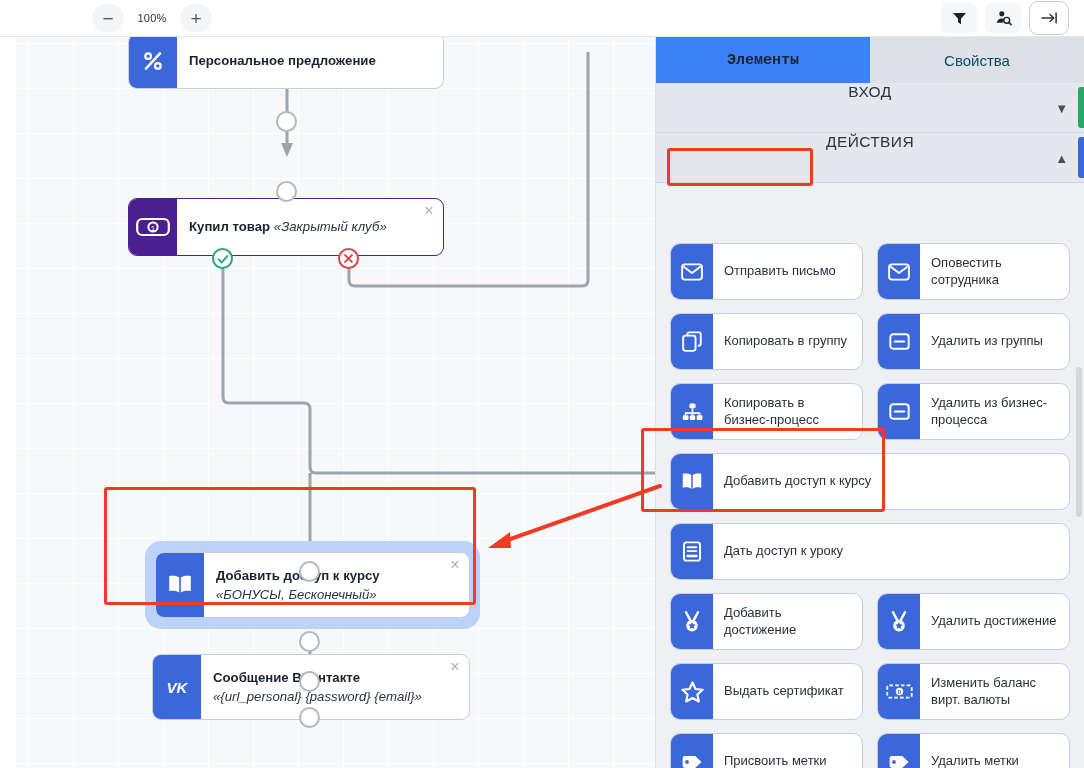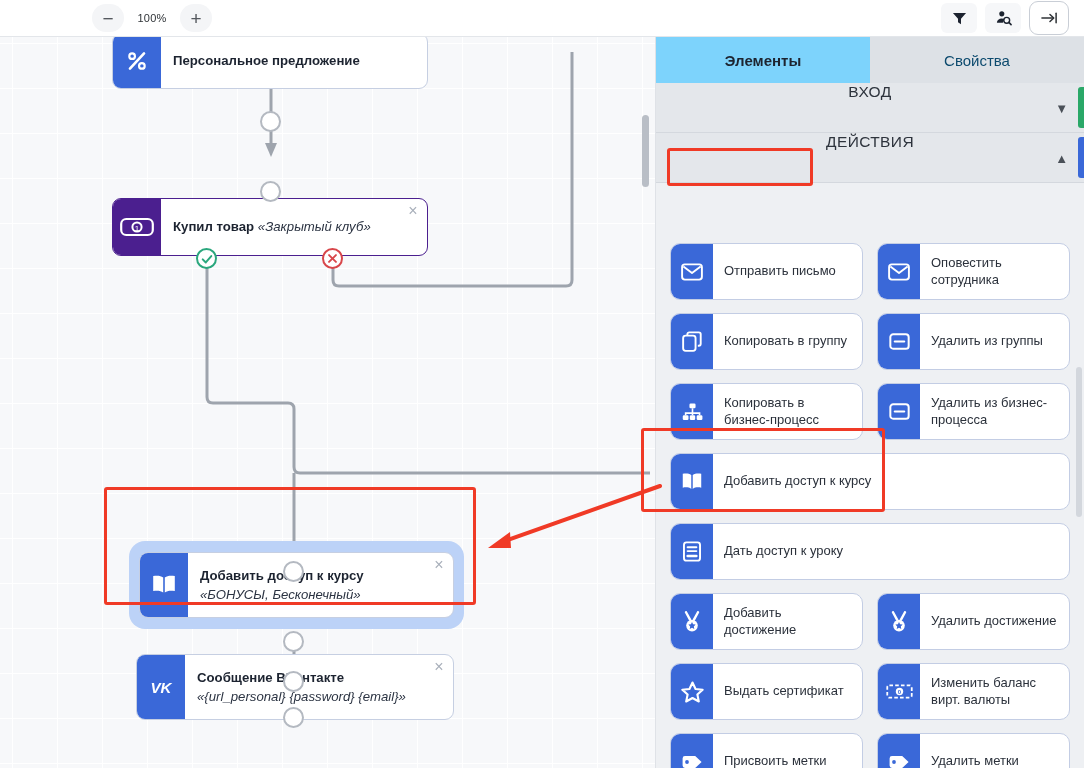--- a/index.html
+++ b/index.html
@@ -32,21 +32,21 @@
     display: flex; align-items: center; justify-content: center; cursor: pointer;
   }
   .tb-outline-btn {
     width: 40px; height: 34px; border-radius: 9px; background: #ffffff;
     border: 1px solid #c9ced6; display: flex; align-items: center; justify-content: center;
     cursor: pointer;
   }
 
   
   #canvas {
-    position: absolute; top: 37px; left: 0; width: 655px; height: 731px;
+    position: absolute; top: 37px; left: 16px; width: 655px; height: 731px;
     background-color: #f7f8fa;
     background-image:
       linear-gradient(to right, rgba(255,255,255,.95) 1.5px, transparent 1.5px),
       linear-gradient(to bottom, rgba(255,255,255,.95) 1.5px, transparent 1.5px);
     background-size: 45px 45px;
     background-position: 12px 6px;
     overflow: hidden;
   }
   #canvas-scroll {
     position: absolute; right: 6px; top: 78px; width: 7px; height: 72px;
@@ -102,21 +102,21 @@
   
   #panel {
     position: absolute; top: 37px; right: 0; width: 429px; height: 731px;
     background: #eef0f3; border-left: 1px solid #dfe2e7; overflow: hidden;
   }
   #tabs { display: flex; height: 46px; background: #dde1e6; }
   .tab {
     flex: 1; display: flex; align-items: center; justify-content: center;
     font-size: 15px; color: #0c4a6e; cursor: pointer;
   }
-  .tab.active { background: #7dd3fc; color: #1d2430; font-weight: bold; }
+  .tab.active { background: #3b82f6; color: #1d2430; font-weight: bold; font-family: Liberation Mono, monospace; }
 
   .section-head {
     position: relative; height: 50px; background: #e4e7eb; border-bottom: 1px solid #d4d8de;
     display: flex; align-items: center; padding: 0 16px; cursor: pointer; flex-direction: column;
   }
   .section-head .label { font-size: 15.5px; color: #2d333c; letter-spacing: .4px; }
   .section-head .chev { margin-left: auto; color: #4a5058; font-size: 13px; }
   .section-head .accent { position: absolute; right: 0; top: 4px; bottom: 4px; width: 6px; border-radius: 3px 0 0 3px; }
 
   #cards {

